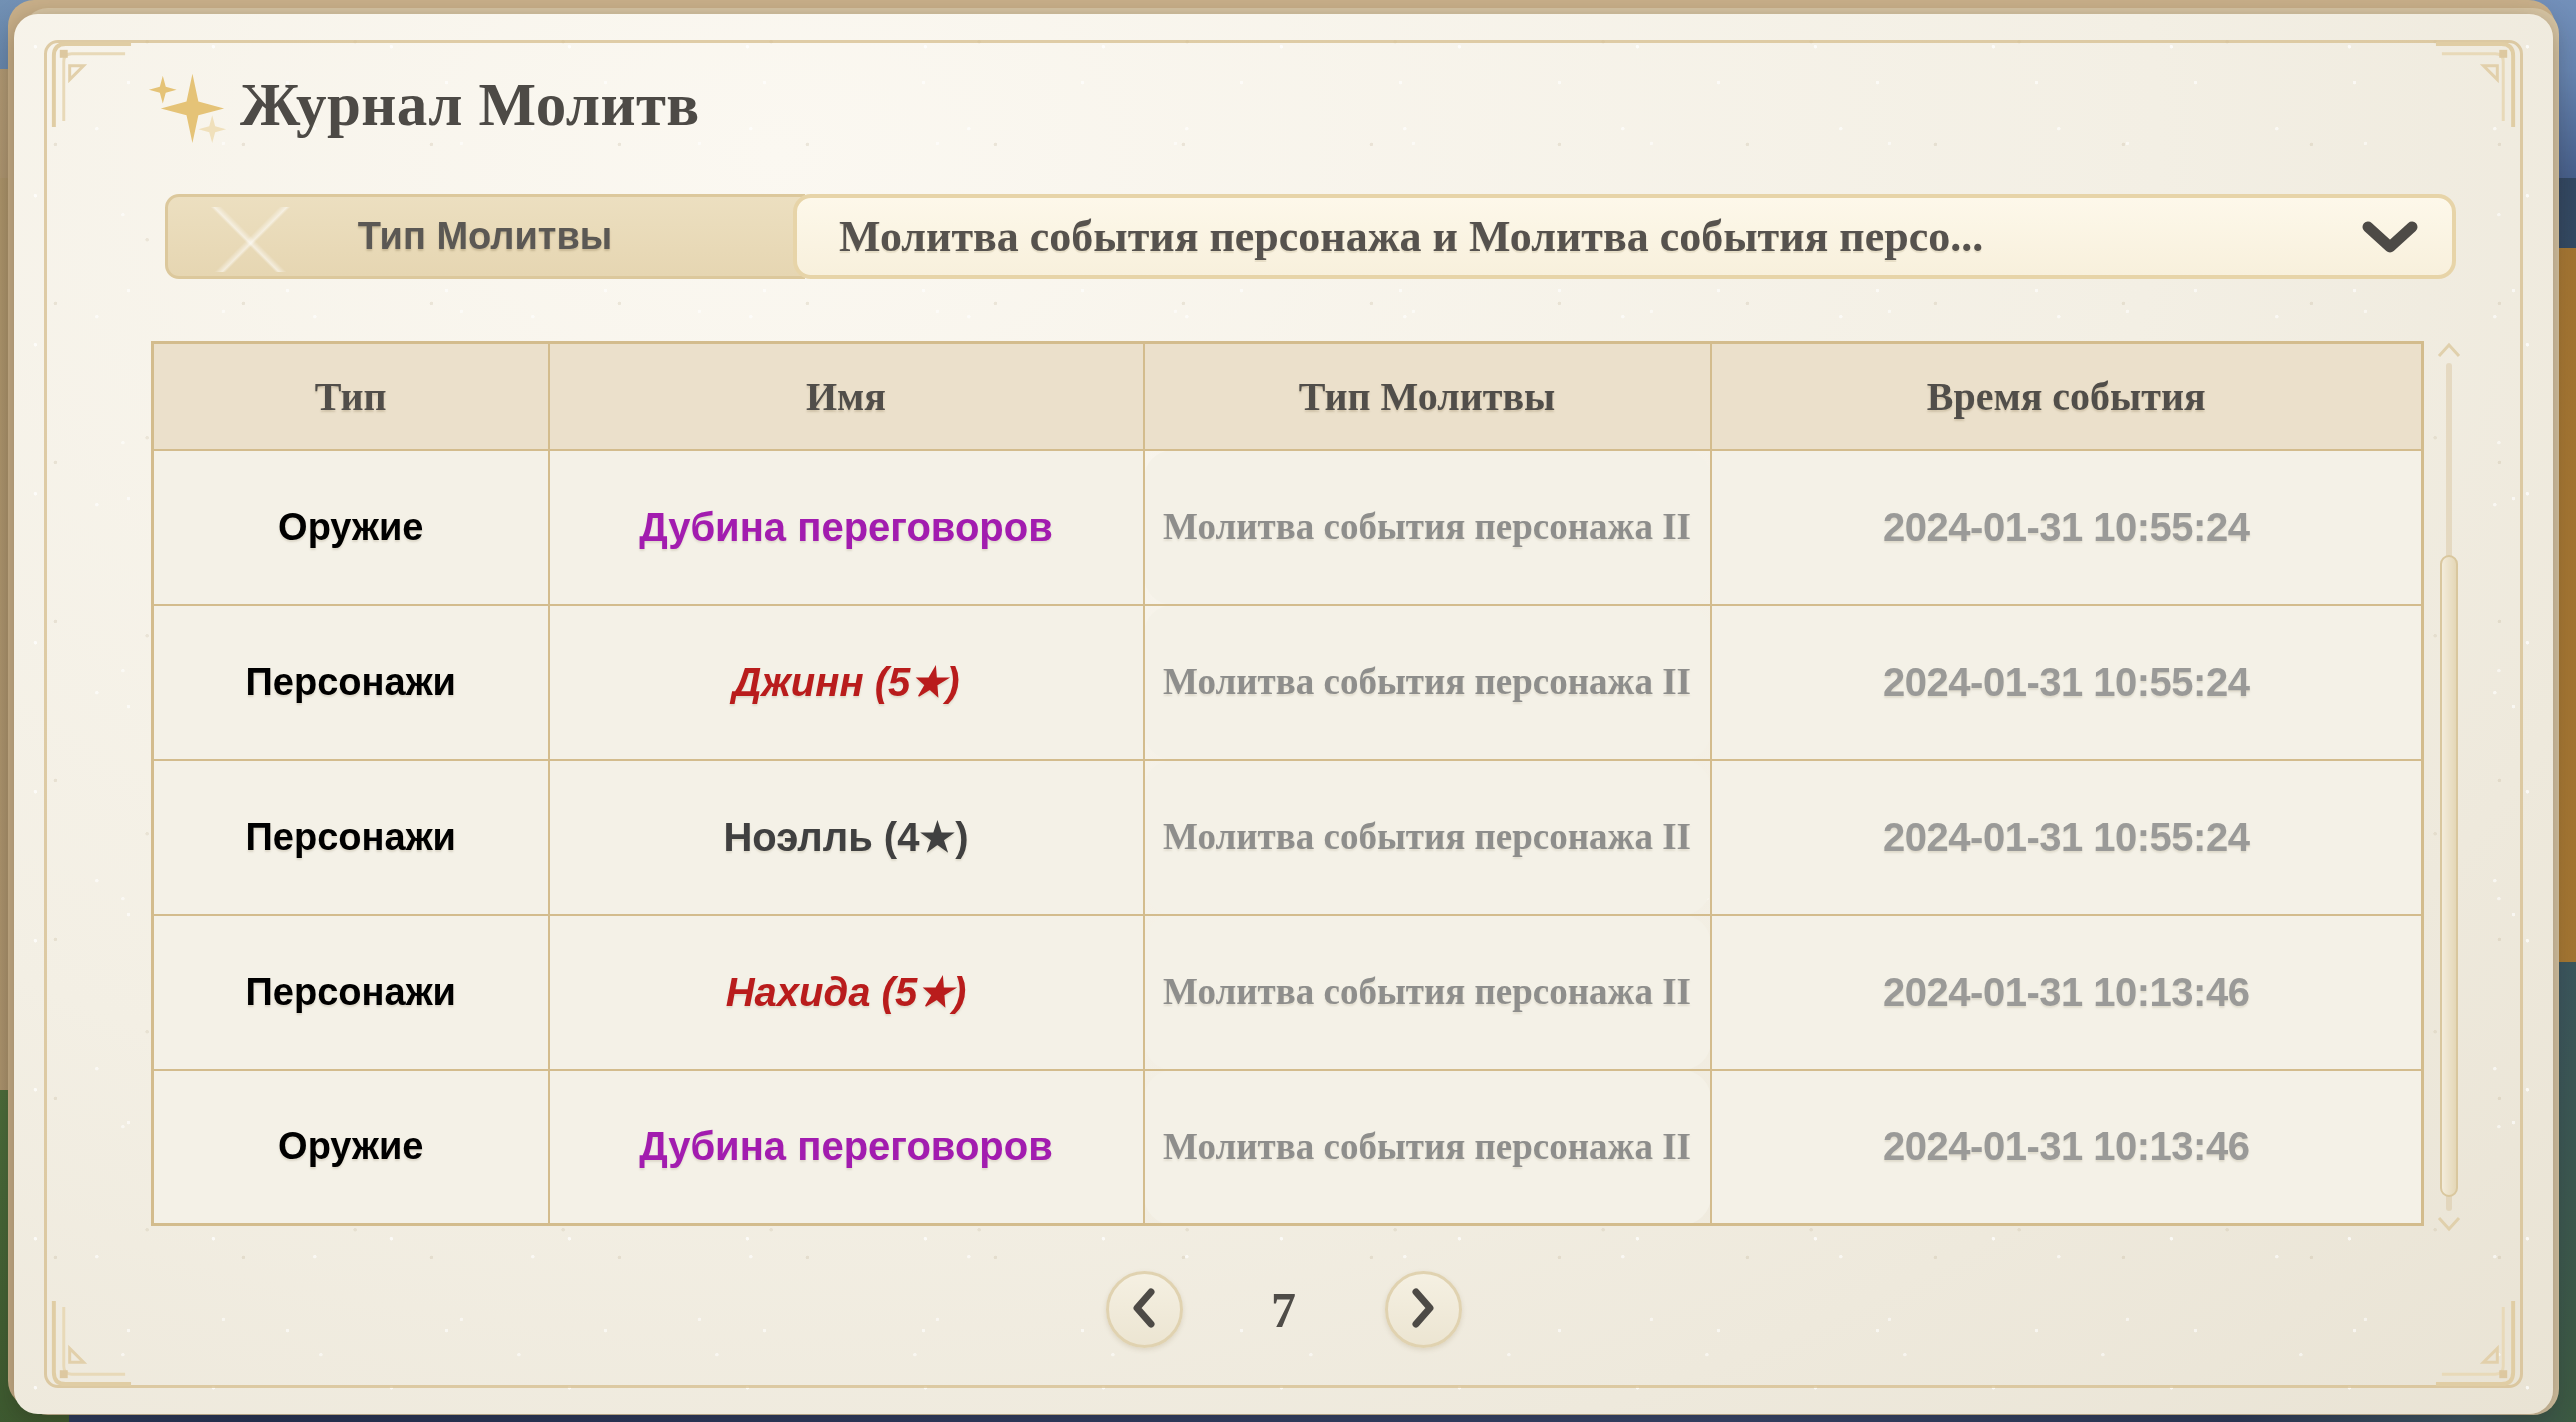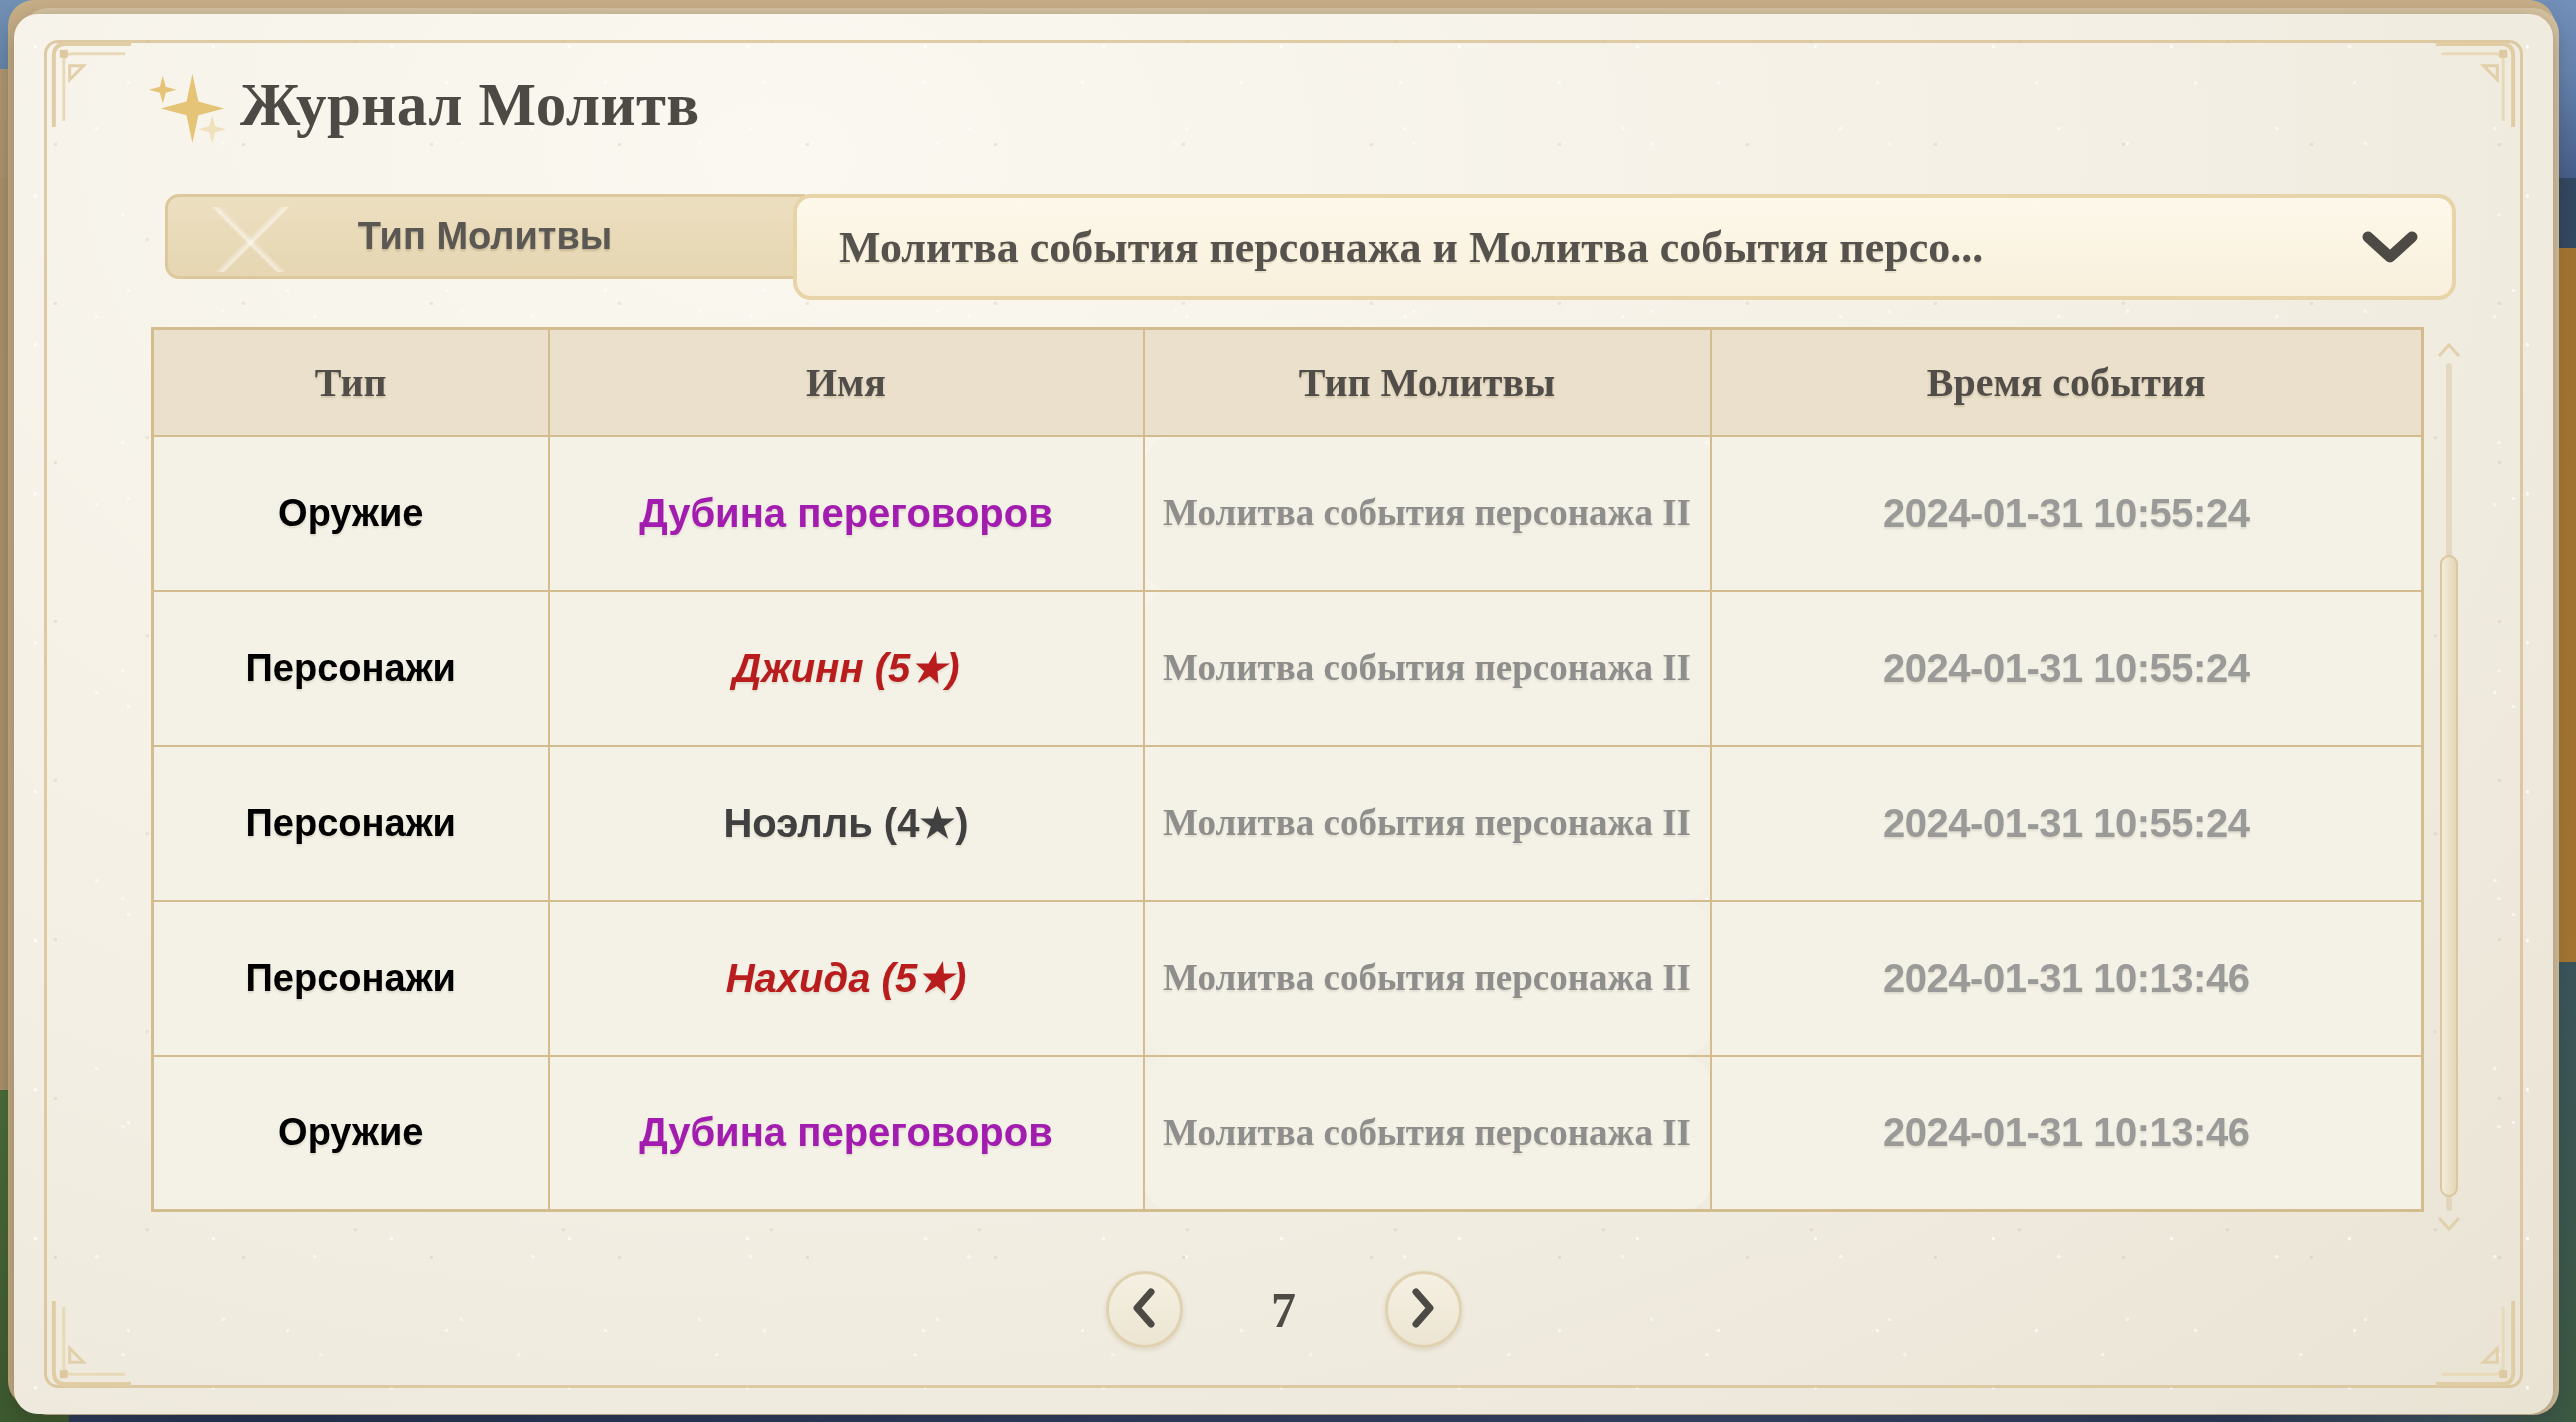--- a/index.html
+++ b/index.html
@@ -142,21 +142,21 @@
   .filter-label-text {
     position: relative;
     font-family: "Liberation Sans", sans-serif;
     font-size: 38px; font-weight: 700;
     color: #5b5854;
     text-shadow: 0 2px 2px rgba(120,100,60,.28);
   }
   .filter-select {
     position: absolute;
     left: 628px; top: 0;
-    width: 1663px; height: 106px;
+    width: 1663px; height: 85px;
     background: linear-gradient(180deg, #fdf8ea 0%, #f8f0dc 100%);
     border: 4px solid #e7d4a8;
     border-radius: 18px;
     display: flex; align-items: center;
     padding: 0 34px 0 42px;
     overflow: hidden;
   }
   .filter-select-text {
     flex: 1;
     font-family: "Liberation Serif", serif;
@@ -165,21 +165,21 @@
     white-space: nowrap; overflow: hidden;
     text-shadow: 0 2px 1px rgba(140,120,80,.18);
   }
   .chevron-down {
     flex: none; width: 56px; height: 36px; margin-left: 18px;
   }
 
   
   .table-wrap {
     position: absolute;
-    left: 137px; top: 313px;
+    left: 137px; top: 327px;
     width: 1869px; height: 904px;
   }
   table.wish-table {
     width: 100%;
     border-collapse: collapse;
     table-layout: fixed;
     border: 3px solid #d3bc8d;
   }
   table.wish-table th,
   table.wish-table td {

